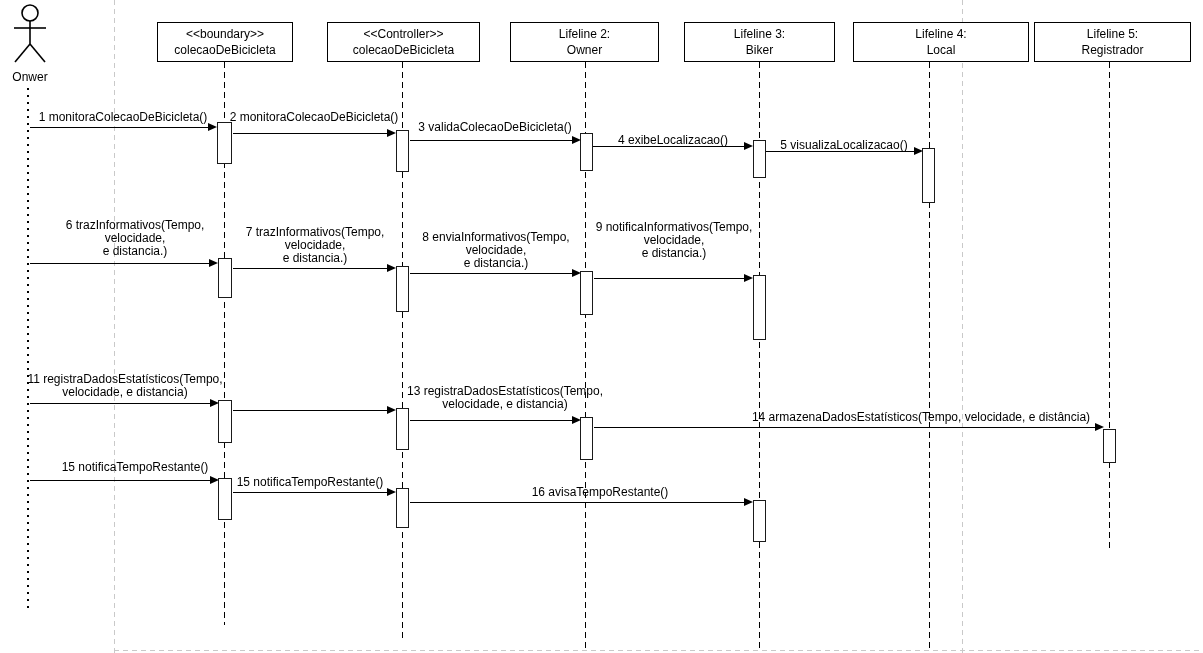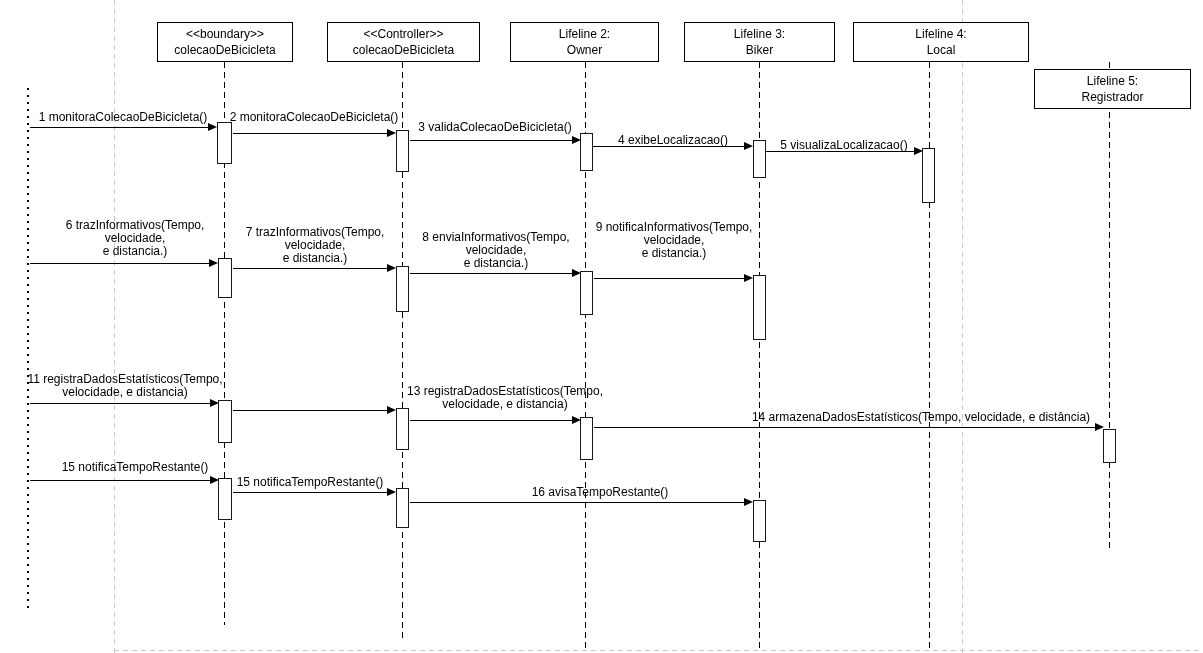--- a/index.html
+++ b/index.html
@@ -35,33 +35,43 @@
 </style>
 </head>
 <body>
 
 <div id="canvas">
 
   <div class="guide-v" style="left:114px;"></div>
   <div class="guide-v" style="left:962px;"></div>
   <div class="guide-h" style="left:114px;top:650px;width:1089px;"></div>
 
+  <div class="actor-wrap">
+    <svg width="56" height="62" viewBox="0 0 56 62">
+      <circle cx="28" cy="11" r="8" fill="none" stroke="#000" stroke-width="1.6"></circle>
+      <line x1="28" y1="19" x2="28" y2="42" stroke="#000" stroke-width="1.6"></line>
+      <line x1="12" y1="26" x2="44" y2="26" stroke="#000" stroke-width="1.6"></line>
+      <line x1="28" y1="42" x2="13" y2="60" stroke="#000" stroke-width="1.6"></line>
+      <line x1="28" y1="42" x2="43" y2="60" stroke="#000" stroke-width="1.6"></line>
+    </svg>
+    <div class="actor-label">Onwer</div>
+  </div>
   <div class="lifeline-dotted" style="left:27px;top:88px;height:525px;"></div>
 
   <div class="head-box" style="left:157px;width:136px;">&lt;&lt;boundary&gt;&gt;
 colecaoDeBicicleta</div>
   <div class="head-box" style="left:327px;width:153px;">&lt;&lt;Controller&gt;&gt;
 colecaoDeBicicleta</div>
   <div class="head-box" style="left:510px;width:149px;">Lifeline 2:
 Owner</div>
   <div class="head-box" style="left:684px;width:151px;">Lifeline 3:
 Biker</div>
   <div class="head-box" style="left:853px;width:176px;">Lifeline 4:
 Local</div>
-  <div class="head-box" style="left:1034px;width:157px;margin-top:47px;">Lifeline 5:
+  <div class="head-box" style="left:1034px;width:157px;">Lifeline 5:
 Registrador</div>
 
   <div class="lifeline" style="left:224px;top:62px;height:563px;"></div>
   <div class="lifeline" style="left:402px;top:62px;height:578px;"></div>
   <div class="lifeline" style="left:585px;top:62px;height:588px;"></div>
   <div class="lifeline" style="left:759px;top:62px;height:588px;"></div>
   <div class="lifeline" style="left:929px;top:62px;height:588px;"></div>
   <div class="lifeline" style="left:1109px;top:62px;height:488px;"></div>
 
   <div class="activation" style="left:217px;top:122px;width:15px;height:42px;"></div>

